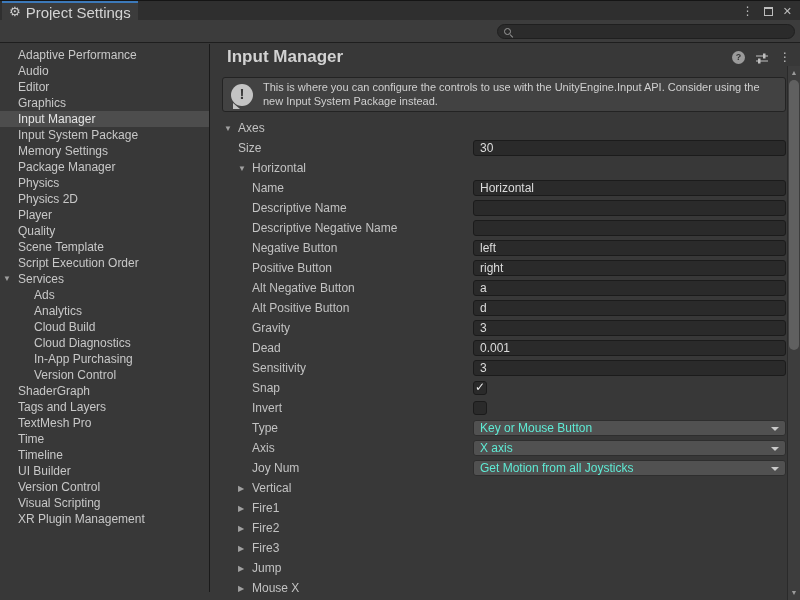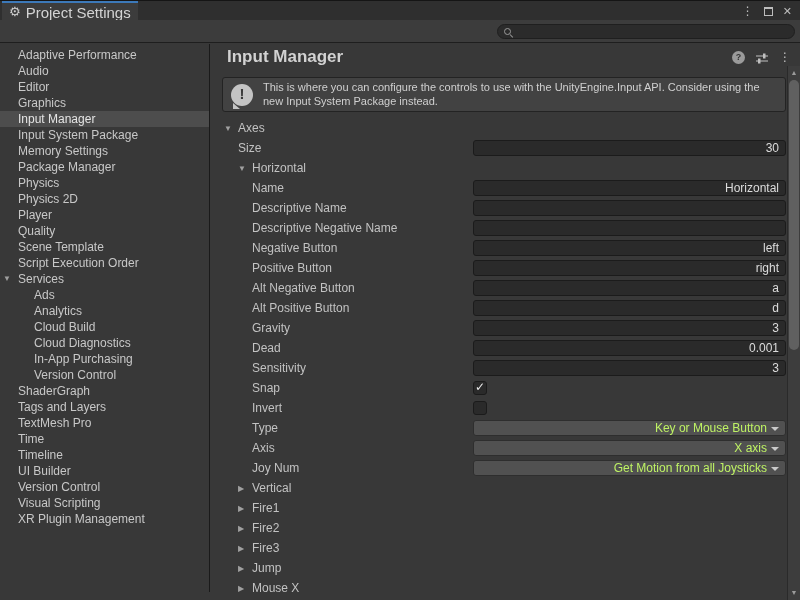--- a/index.html
+++ b/index.html
@@ -45,25 +45,25 @@
   .info-bang { position:absolute; left:0; top:1px; width:22px; text-align:center; font-size:15px; font-weight:bold; color:#3a3a3a; }
   .info-text { margin-left:10px; margin-right:8px; font-size:11px; line-height:13.5px; color:#d0d0d0; }
 
   
   .prop-list { position:absolute; left:0; top:74px; width:575px; }
   .prow { height:20px; display:flex; align-items:center; }
   .lbl-area { width:262px; flex:none; display:flex; align-items:center; overflow:hidden; }
   .lv0 { padding-left:13px; } .lv1 { padding-left:27px; } .lv2 { padding-left:41px; }
   .tri { width:14px; flex:none; font-size:8px; color:#a0a0a0; }
   .plbl { font-size:12px; color:#c2c2c2; white-space:nowrap; }
-  .ctrl-area { flex:1; display:flex; align-items:center;text-align:right; }
+  .ctrl-area { flex:1; display:flex; align-items:center; }
   .field { width:100%; height:16px; background:#2a2a2a; border:1px solid #1b1b1b; border-radius:3px; padding:0 6px; font-size:12px; line-height:14px; color:#dcdcdc; overflow:hidden; white-space:nowrap; }
   .checkbox { position:relative; width:14px; height:14px; background:#2a2a2a; border:1px solid #1b1b1b; border-radius:3px; }
   .check { position:absolute; left:1px; top:-2px; font-size:12px; font-weight:bold; color:#eaeaea; }
-  .dropdown { position:relative; width:100%; height:16px; background:#515151; border:1px solid #2e2e2e; border-radius:3px; padding:0 18px 0 6px; font-size:12px; line-height:14px; color:#bef264; overflow:hidden; white-space:nowrap; }
+  .dropdown { position:relative; width:100%; height:16px; background:#515151; border:1px solid #2e2e2e; border-radius:3px; padding:0 18px 0 6px; font-size:12px; line-height:14px; color:#5eead4; overflow:hidden; white-space:nowrap; }
   .dd-arrow { position:absolute; right:6px; top:6px; width:0; height:0; border-left:4px solid transparent; border-right:4px solid transparent; border-top:4px solid #c8c8c8; }
 
   
   .scrollbar { position:absolute; right:0; top:22px; bottom:0; width:13px; background:#3d3d3d; border-left:1px solid #2a2a2a; }
   .scroll-arrow { position:absolute; left:0; width:12px; text-align:center; font-size:7px; color:#9a9a9a; }
   .scroll-up { top:3px; }
   .scroll-down { bottom:4px; }
   .scroll-thumb { position:absolute; left:1px; right:1px; top:14px; height:270px; background:#606060; border-radius:5px; }
 
   .presets-svg { display:block; }

